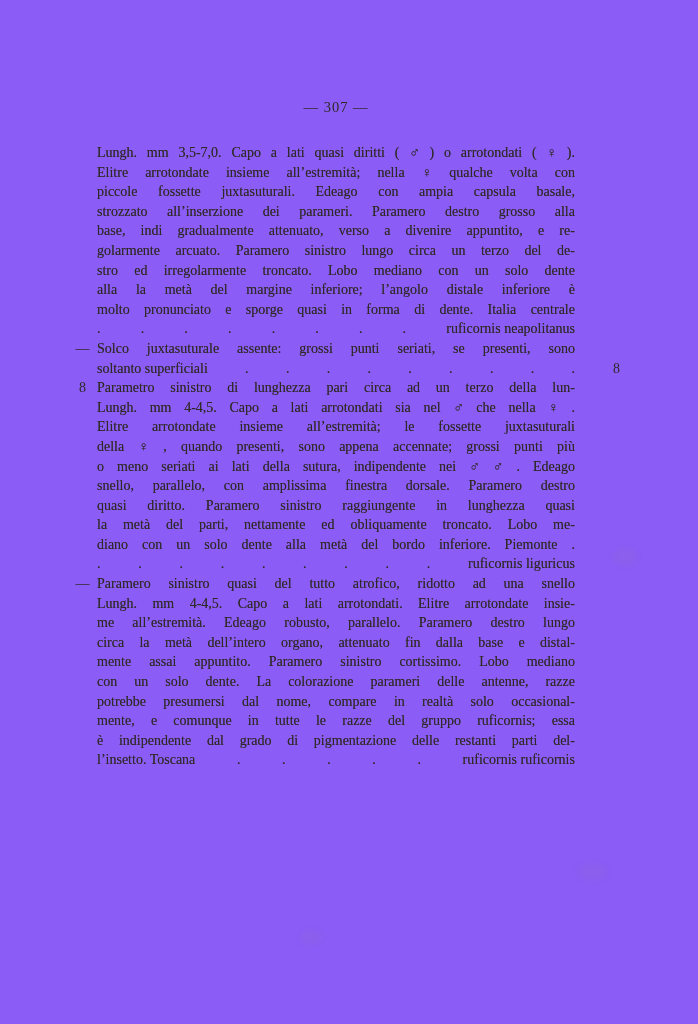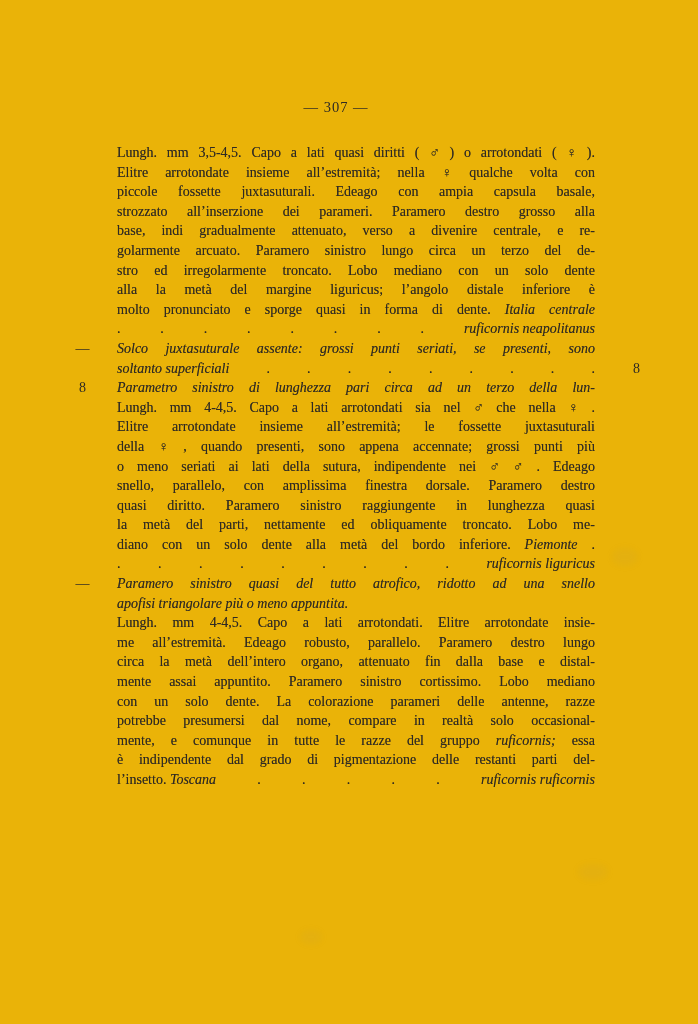--- a/index.html
+++ b/index.html
@@ -4,54 +4,54 @@
 <style>
   html,body{margin:0;padding:0;}
   body{
     width:698px;height:1024px;
     background:#fbfaf7;
     font-family:"Liberation Serif","DejaVu Serif",serif;
     color:#2e2a25;
     overflow:hidden;
     position:relative;
   }
-  .page{position:absolute;inset:0;background:#eab308;}
+  .page{position:absolute;inset:0;background:#8b5cf6;}
   .page-number{
     position:absolute;top:99px;left:97px;width:478px;
     text-align:center;font-size:14.5px;letter-spacing:1px;
     color:#2e2a25;
   }
   .textblock{position:absolute;left:68px;top:143px;width:552px;}
   .row{display:flex;align-items:baseline;height:19.6px;line-height:19.6px;font-size:14px;}
   .gutter{width:29px;flex:none;text-align:center;}
-  .t{width:478px;flex:none;text-shadow:0 0 .3px rgba(46,38,28,.55);margin-left:20px;}
+  .t{width:478px;flex:none;text-shadow:0 0 .3px rgba(46,38,28,.55);}
   .t-j{display:flex;justify-content:space-between;}
   .t-s{display:flex;justify-content:space-between;}
   .t-l{white-space:nowrap;}
   .ref{width:45px;flex:none;text-align:right;}
-  .i{font-style:italic;}
+  .i{}
   .smudge{position:absolute;border-radius:50%;background:rgba(150,138,120,.07);filter:blur(3px);}
 </style>
 </head>
 <body>
 
 <div class="page">
   <div class="smudge" style="left:612px;top:548px;width:26px;height:18px;"></div>
   <div class="smudge" style="left:578px;top:864px;width:30px;height:16px;"></div>
   <div class="smudge" style="left:300px;top:930px;width:22px;height:14px;"></div>
 
   <div class="page-number">— 307 —</div>
 
   <div class="textblock">
       <div class="row">
         <span class="gutter"></span>
         <div class="t t-j">
           <span>Lungh.</span>
           <span>mm</span>
-          <span>3,5-4,5.</span>
+          <span>3,5-7,0.</span>
           <span>Capo</span>
           <span>a</span>
           <span>lati</span>
           <span>quasi</span>
           <span>diritti</span>
           <span>(</span>
           <span>♂</span>
           <span>)</span>
           <span>o</span>
           <span>arrotondati</span>
@@ -107,21 +107,21 @@
       <div class="row">
         <span class="gutter"></span>
         <div class="t t-j">
           <span>base,</span>
           <span>indi</span>
           <span>gradualmente</span>
           <span>attenuato,</span>
           <span>verso</span>
           <span>a</span>
           <span>divenire</span>
-          <span>centrale,</span>
+          <span>appuntito,</span>
           <span>e</span>
           <span>re-</span>
         </div>
         <span class="ref"></span>
       </div>
       <div class="row">
         <span class="gutter"></span>
         <div class="t t-j">
           <span>golarmente</span>
           <span>arcuato.</span>
@@ -153,21 +153,21 @@
         <span class="ref"></span>
       </div>
       <div class="row">
         <span class="gutter"></span>
         <div class="t t-j">
           <span>alla</span>
           <span>la</span>
           <span>metà</span>
           <span>del</span>
           <span>margine</span>
-          <span>liguricus;</span>
+          <span>inferiore;</span>
           <span>l’angolo</span>
           <span>distale</span>
           <span>inferiore</span>
           <span>è</span>
         </div>
         <span class="ref"></span>
       </div>
       <div class="row">
         <span class="gutter"></span>
         <div class="t t-j">
@@ -406,25 +406,20 @@
           <span class="i">atrofico,</span>
           <span class="i">ridotto</span>
           <span class="i">ad</span>
           <span class="i">una</span>
           <span class="i">snello</span>
         </div>
         <span class="ref"></span>
       </div>
       <div class="row">
         <span class="gutter"></span>
-        <div class="t t-l"><span class="i">apofisi triangolare più o meno appuntita.</span></div>
-        <span class="ref"></span>
-      </div>
-      <div class="row">
-        <span class="gutter"></span>
         <div class="t t-j">
           <span>Lungh.</span>
           <span>mm</span>
           <span>4-4,5.</span>
           <span>Capo</span>
           <span>a</span>
           <span>lati</span>
           <span>arrotondati.</span>
           <span>Elitre</span>
           <span>arrotondate</span>

